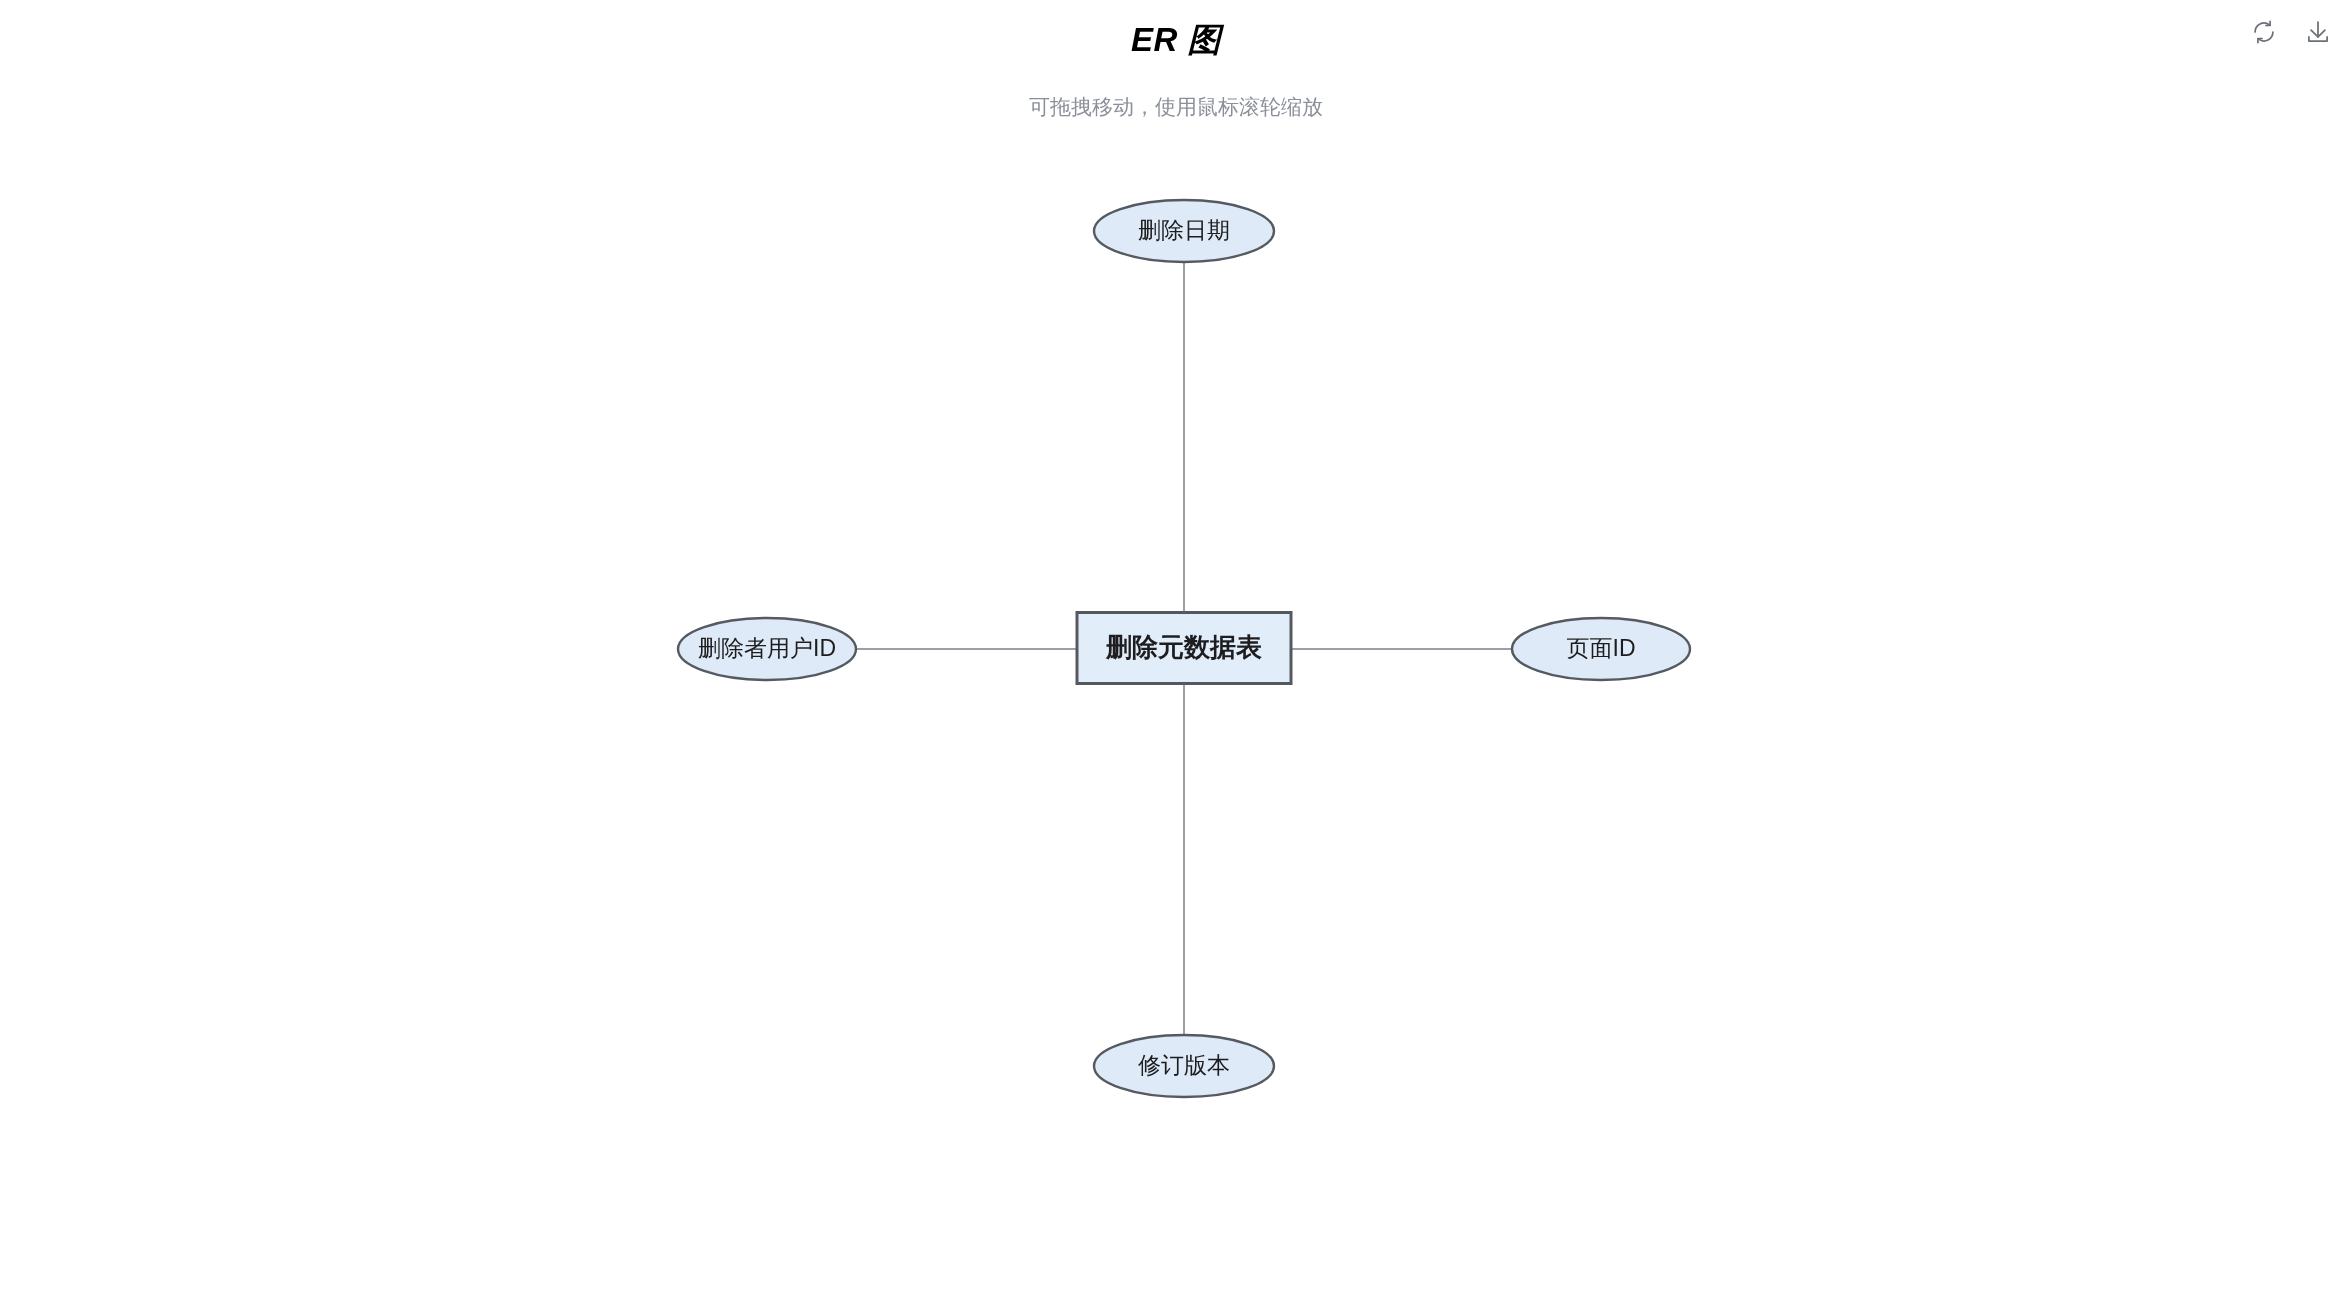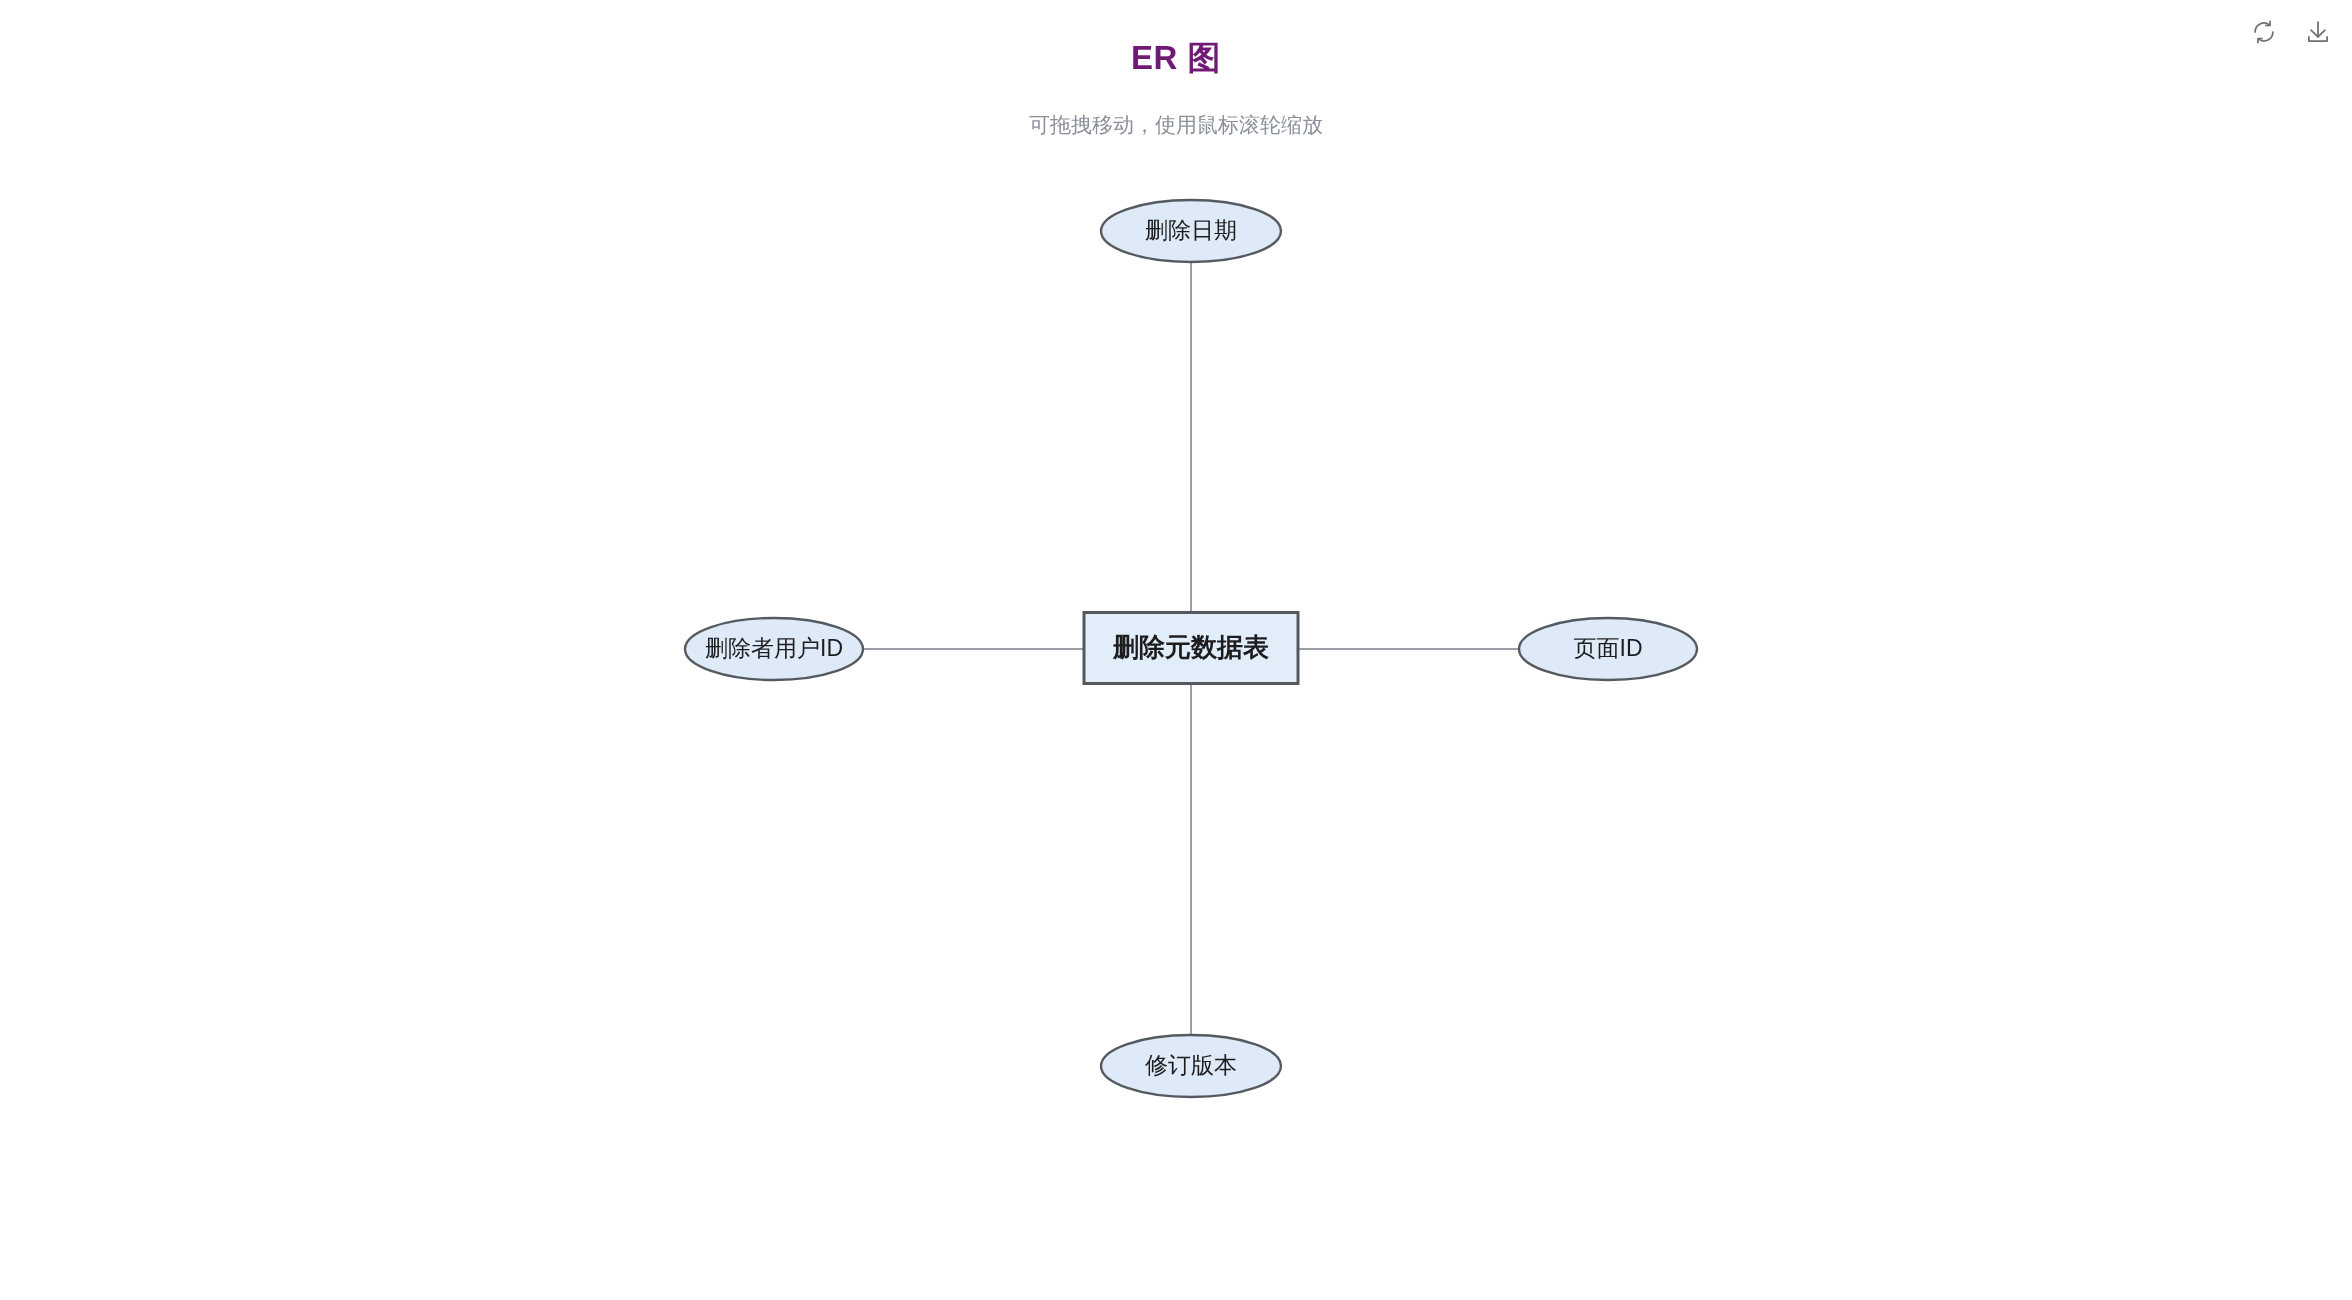--- a/index.html
+++ b/index.html
@@ -51,41 +51,42 @@
     position: absolute;
     top: 0;
     left: 0;
     width: 2352px;
     text-align: center;
     pointer-events: none;
     z-index: 10;
   }
   .er-title {
     margin: 0;
-    padding-top: 38px;
+    padding-top: 20px;
     font-size: 33px;
     font-weight: bold;
-    color: #701a75;
+    color: #000000;
     letter-spacing: 0.5px;
     line-height: 1.2;
+    font-style: italic;
   }
   .er-subtitle {
     margin: 16px;
     padding-top: 18px;
     font-size: 21px;
     font-weight: normal;
     color: #8a8f99;
     line-height: 1.2;
   }
 
   
   .canvas {
     position: absolute;
     top: 0;
-    left: 15px;
+    left: 8px;
     width: 1999px;
     height: 1300px;
     cursor: grab;
     z-index: 5;
   }
   .canvas svg {
     display: block;
   }
 
   .er-edge {

